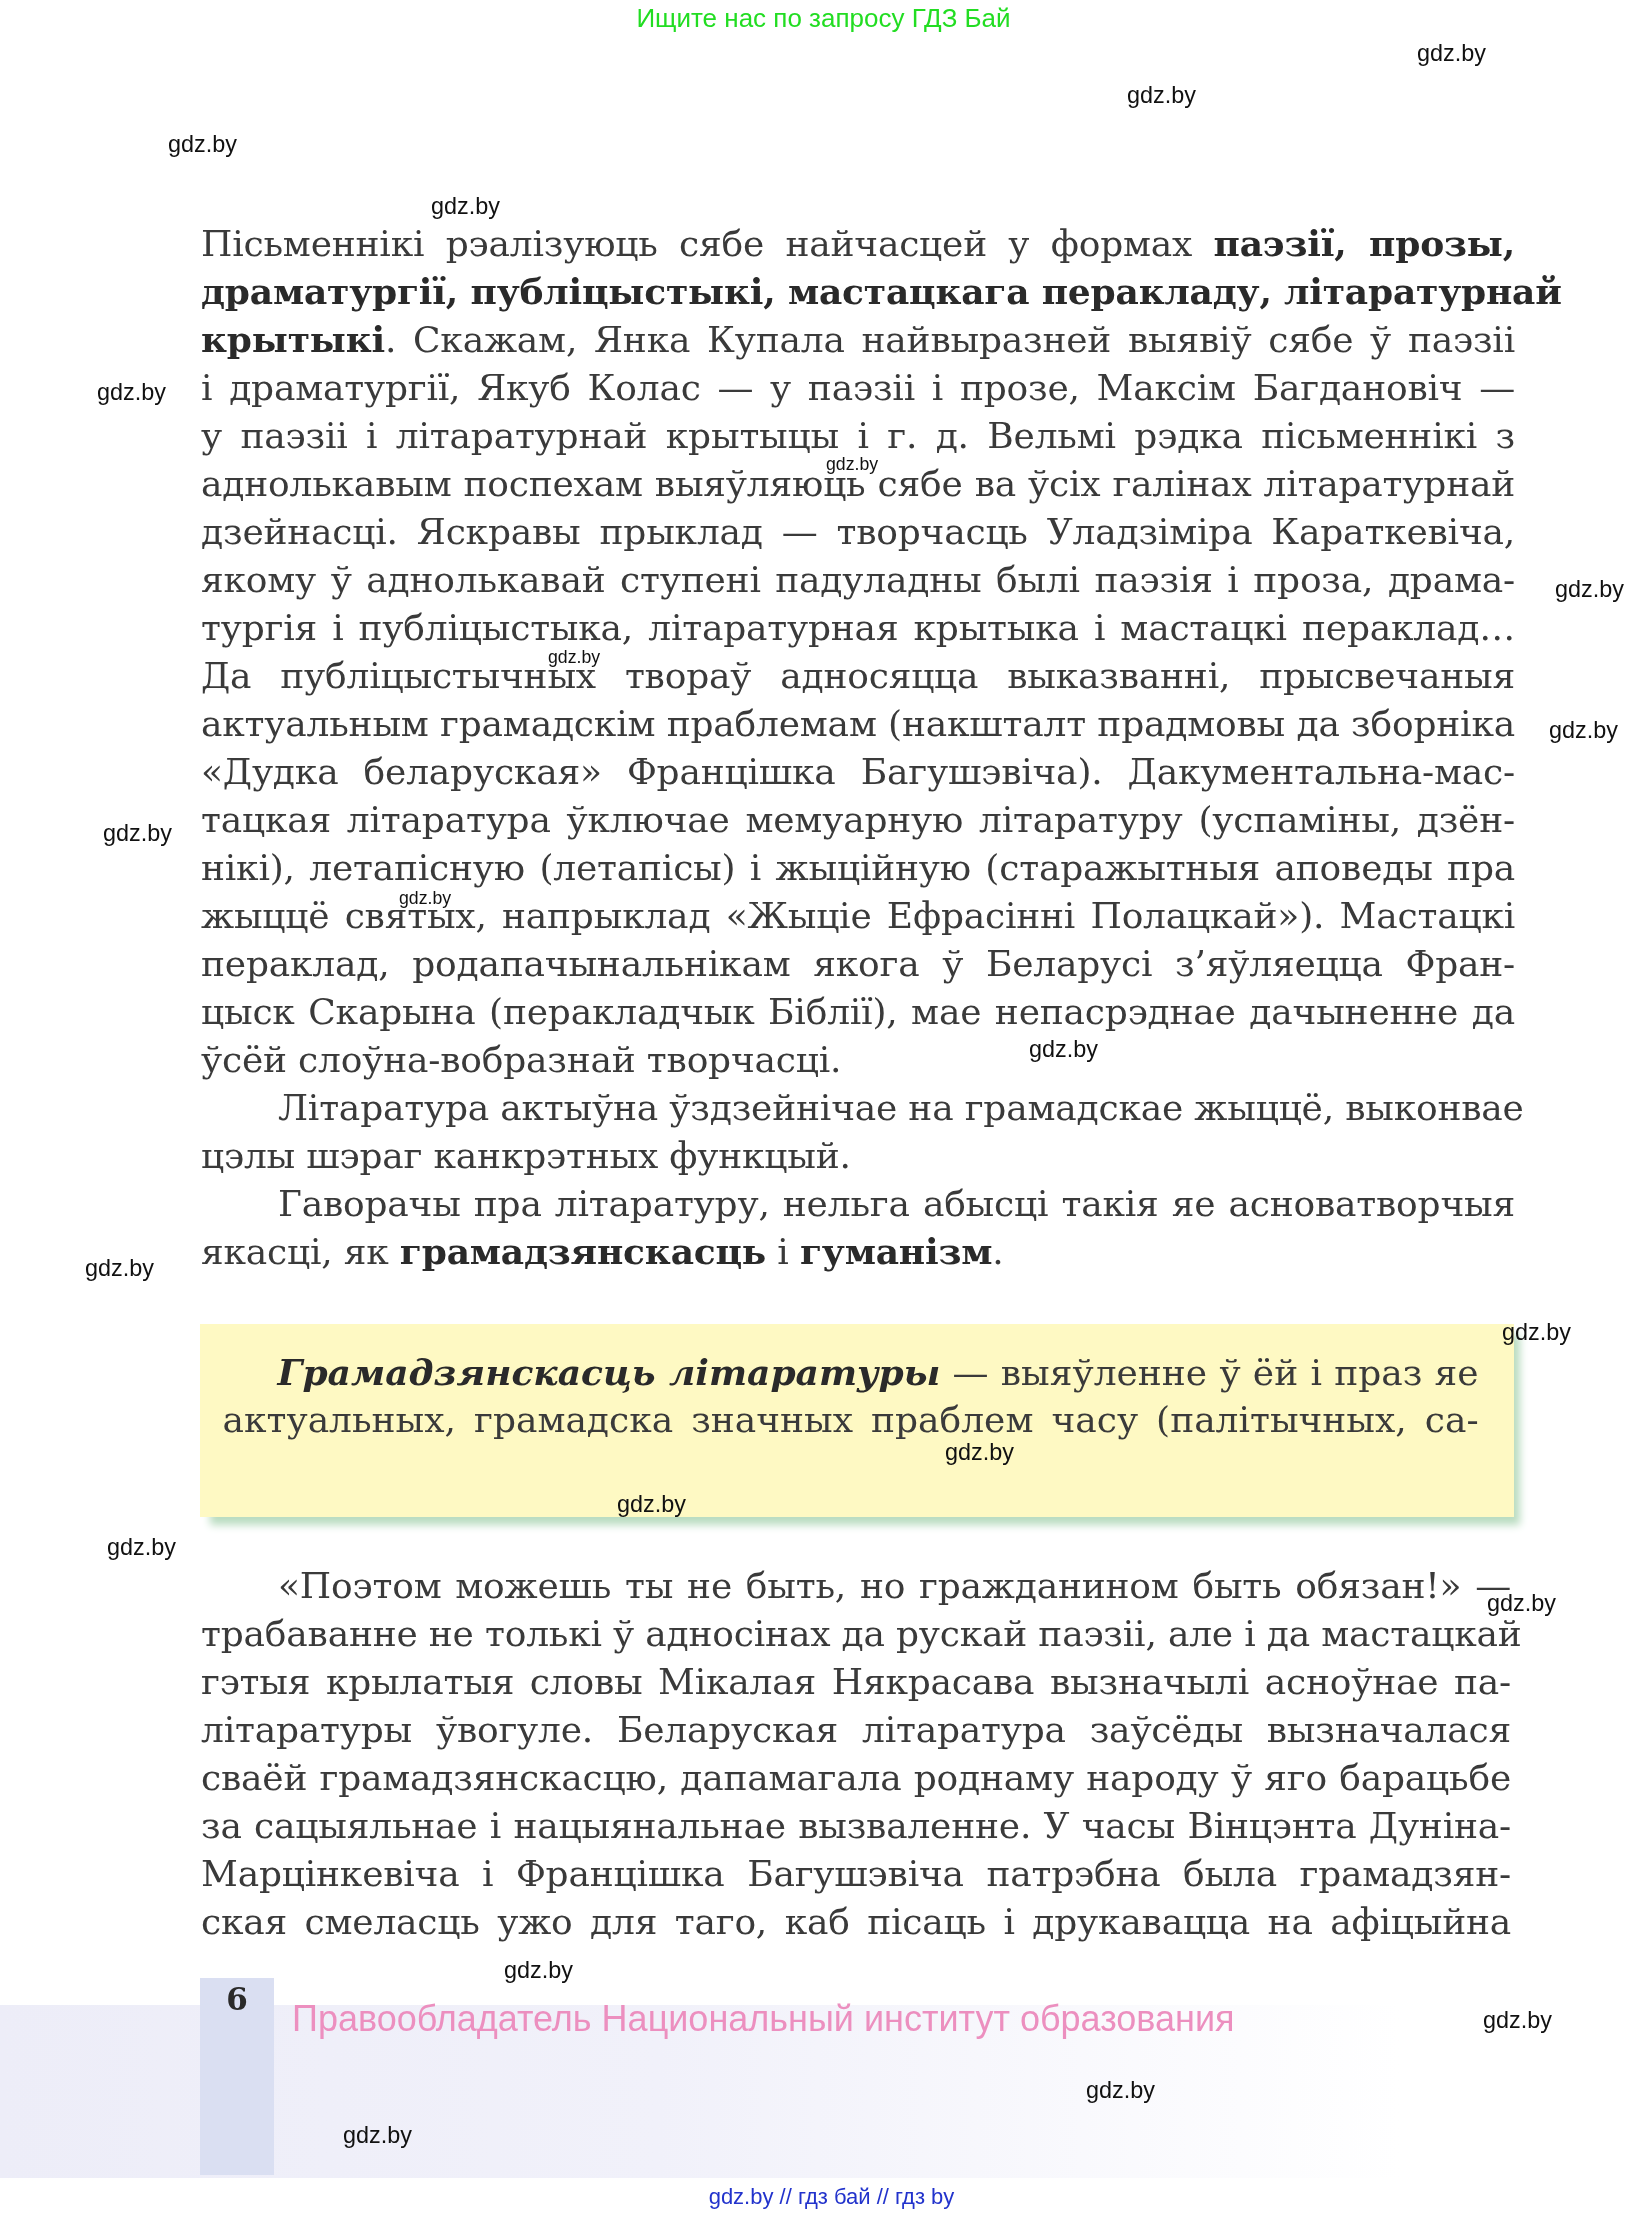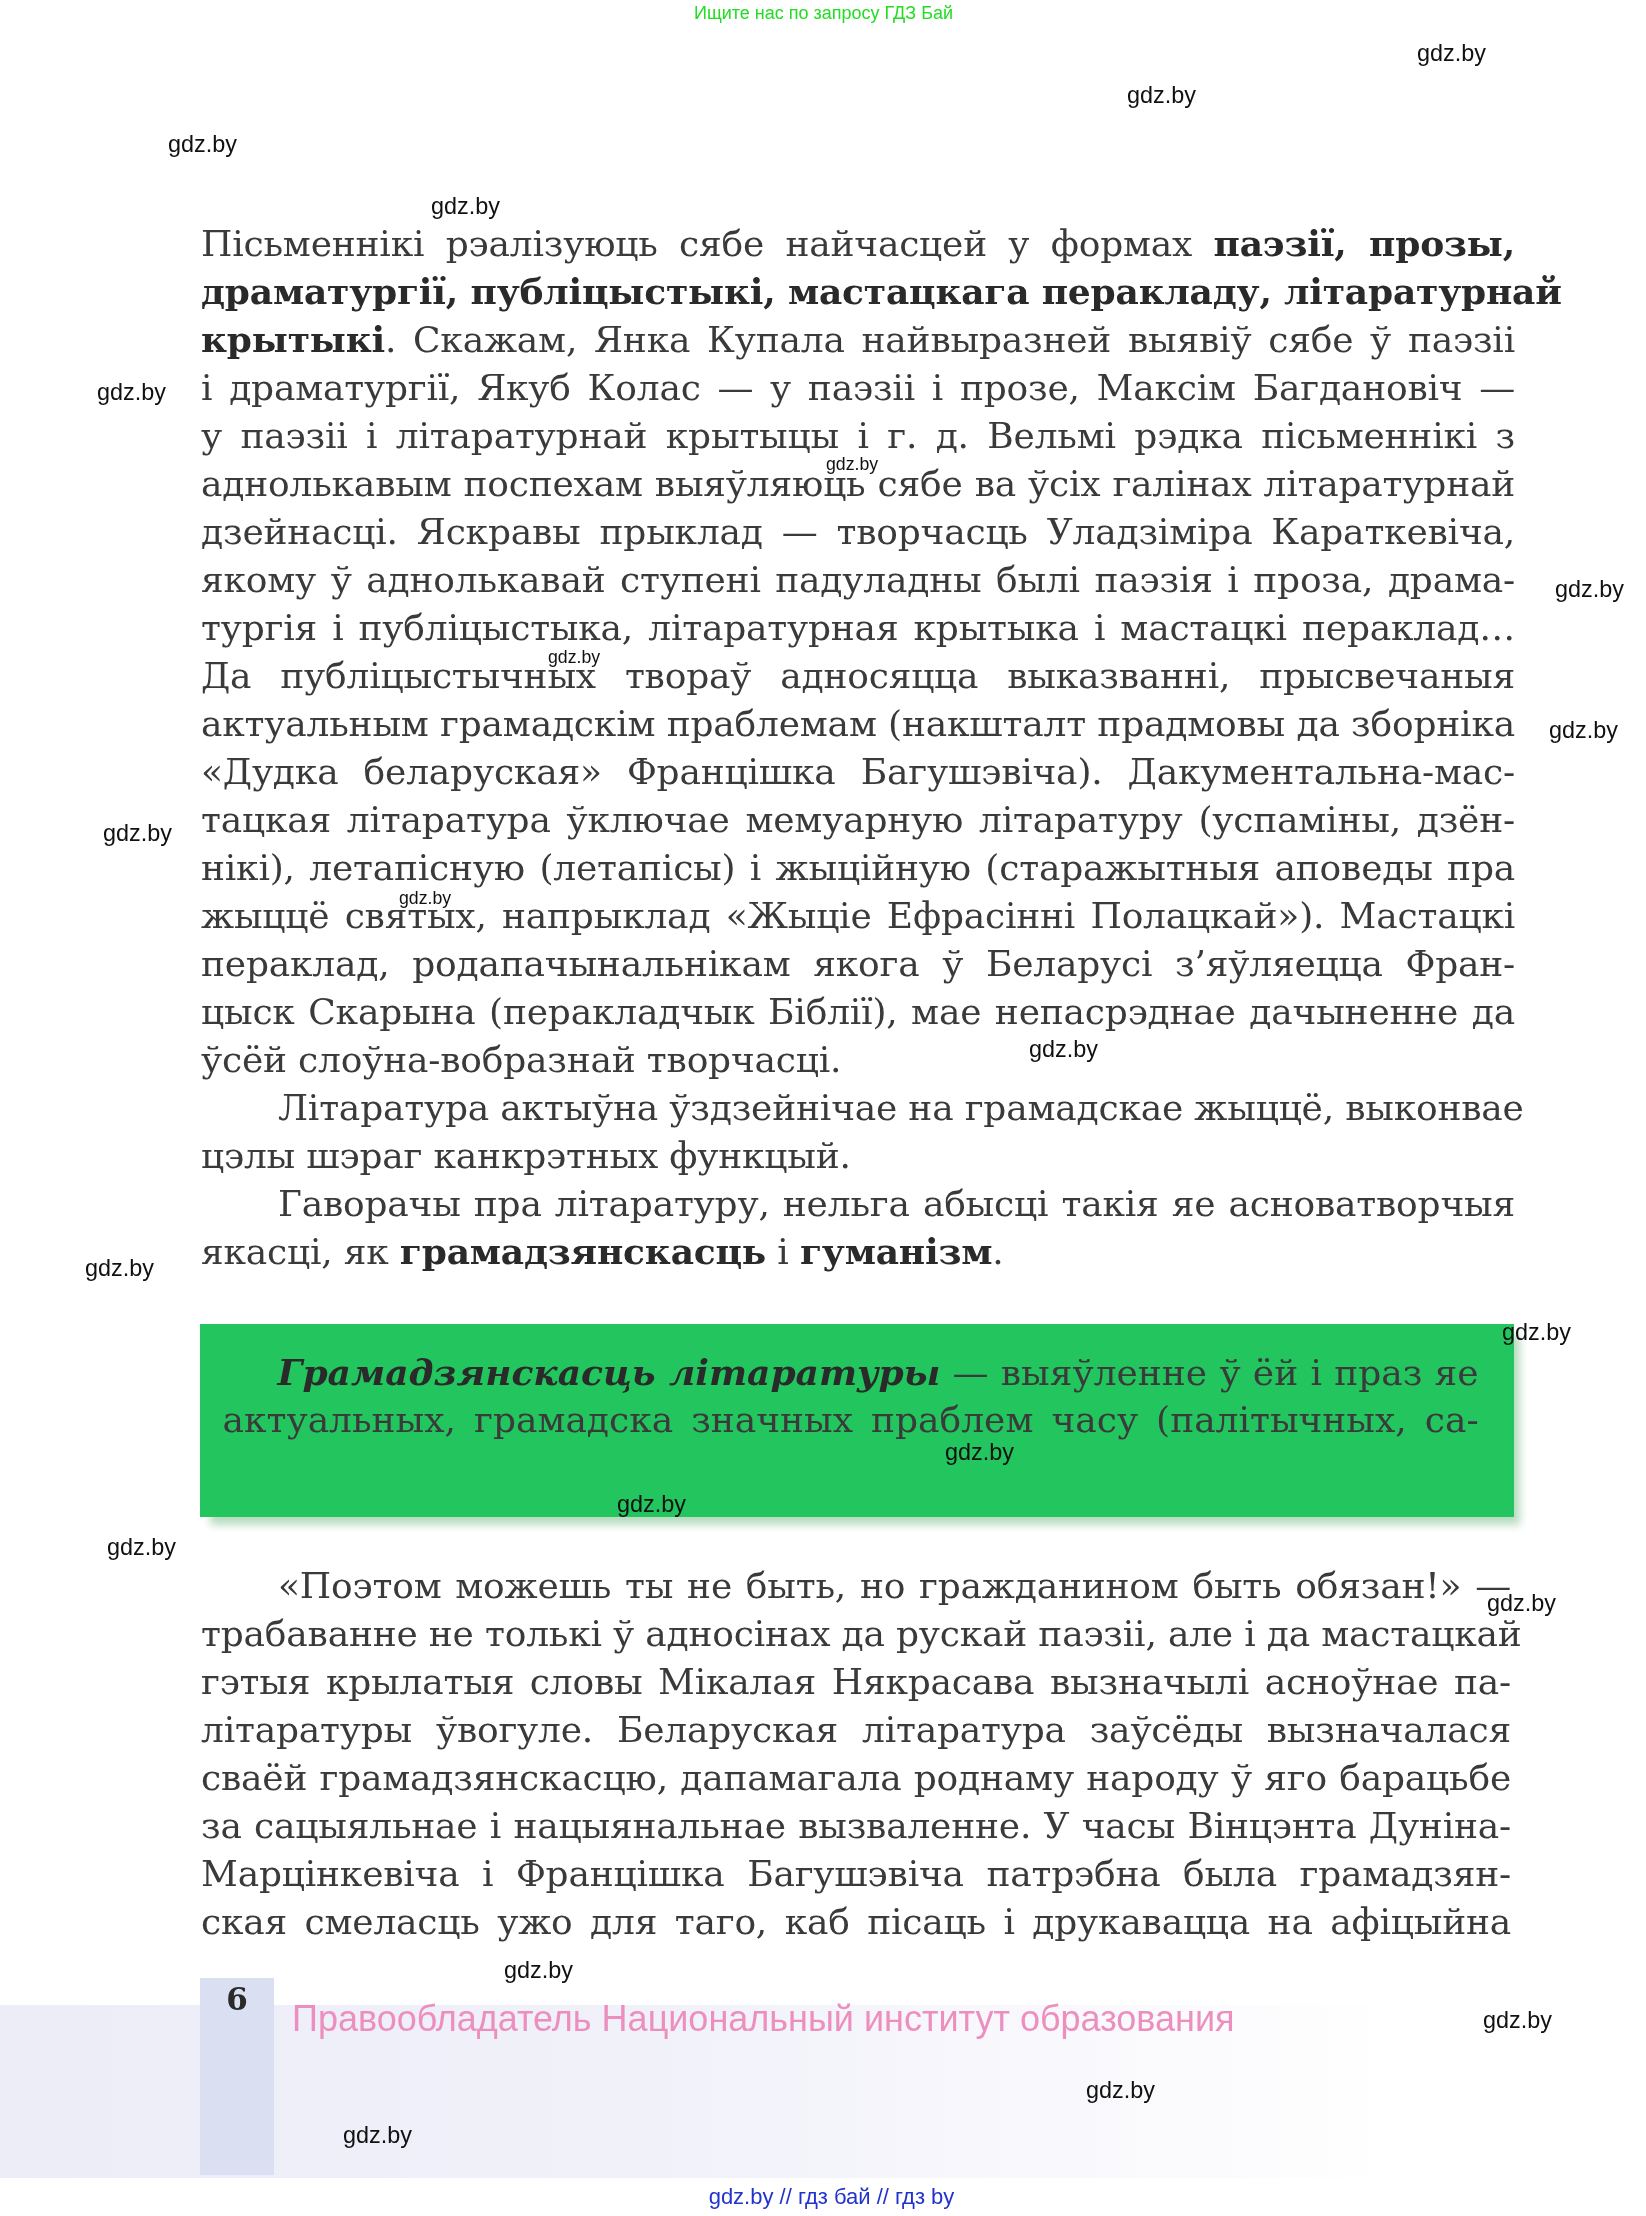--- a/index.html
+++ b/index.html
@@ -4,41 +4,41 @@
 <style>
   html, body { margin: 0; padding: 0; }
   body {
     width: 1647px; height: 2216px; position: relative; overflow: hidden;
     background: #ffffff;
     font-family: "DejaVu Serif", "Liberation Serif", serif;
     color: #333333;
   }
   .top-banner {
     position: absolute; top: 3.2px; left: 0; width: 1647px; text-align: center;
-    font-family: "Liberation Sans", sans-serif; font-size: 18px; color: #22dd22;
+    font-family: "Liberation Sans", sans-serif; font-size: 26px; color: #22dd22;
   }
   .wm {
     position: absolute; font-family: "Liberation Sans", sans-serif;
     font-size: 23.4px; color: #111111; white-space: nowrap;
   }
   .wm.small { font-size: 17.7px; }
   .body-text {
     position: absolute; left: 201px; width: 1314px;
     font-size: 36px; line-height: 55px; letter-spacing: -0.2px;
     color: #3a3a3a;
   }
   .line { display: block; white-space: nowrap; text-align: justify; text-align-last: justify; height: 48px; }
   .line.last { text-align-last: left; }
   .line.indent { padding-left: 77px; }
   b { font-weight: bold; color: #2a2a2a; }
   i.def { font-style: italic; font-weight: bold; color: #2a2a2a; }
 
   .def-box {
     position: absolute; left: 200px; top: 1324px; width: 1314px; height: 193px;
-    background: #22c55e;
+    background: #fef9c3;
     box-shadow: 8px 9.7px 8px -1.6px #b9dcc0;
   }
   .def-text {
     position: absolute; left: 22.6px; top: 24px; width: 1256px;
     font-size: 36px; line-height: 48px; color: #3a3a3a;
   }
 
   .footer-band {
     position: absolute; left: 0; top: 2005px; width: 1647px; height: 173px;
     background: linear-gradient(90deg, #ededf8 0%, #f1f1fa 40%, #ffffff 85%);

